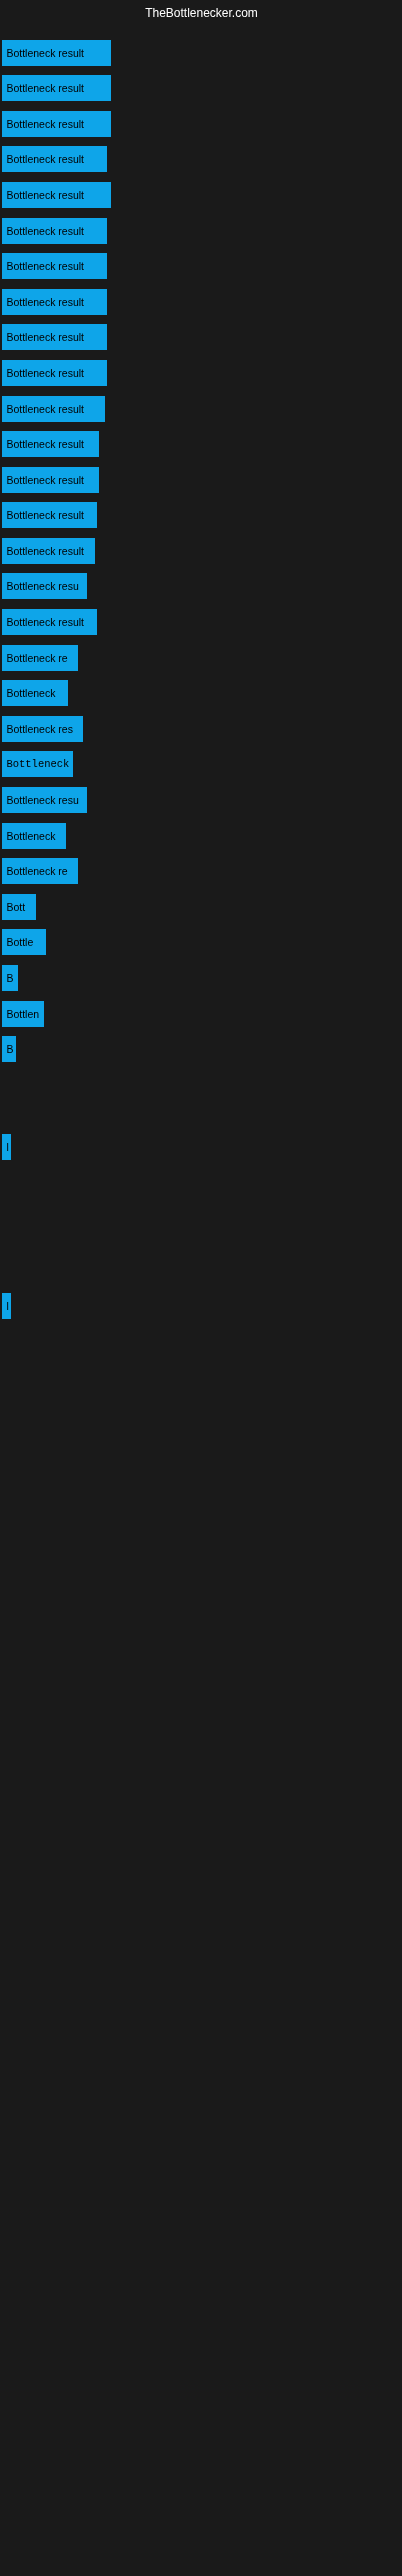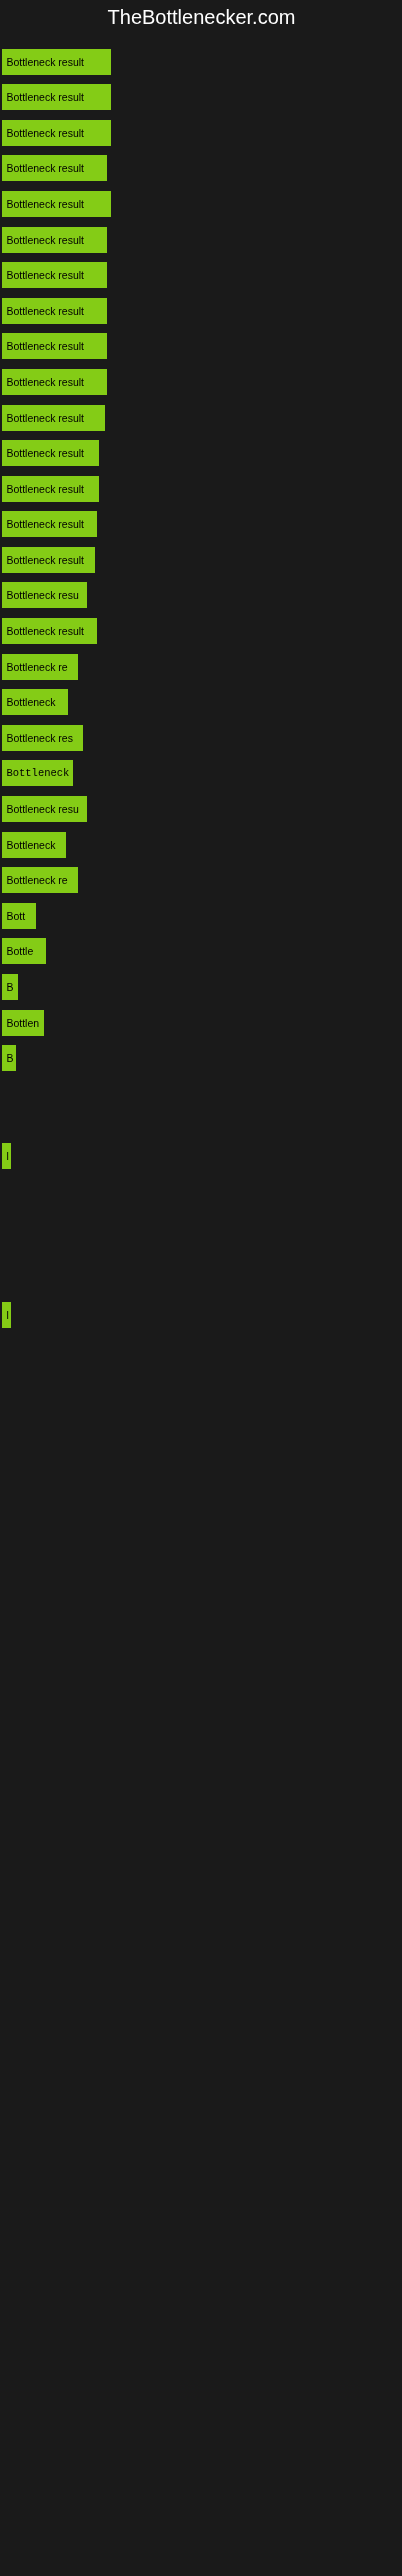--- a/index.html
+++ b/index.html
@@ -12,42 +12,42 @@
       width: 403px;
       min-height: 2576px;
       background-color: #1a1a1a;
       font-family: Arial, sans-serif;
       position: relative;
     }
 
     .site-title {
       text-align: center;
       color: #ffffff;
-      font-size: 20px;
+      font-size: 12px;
       padding: 6.4px 0;
       background-color: #1a1a1a;
     }
 
     .bars-container {
       padding: 8px 0;
       display: flex;
       flex-direction: column;
       gap: 0px;
     }
 
     .bar-row {
       display: flex;
       align-items: center;
       padding: 4.8px 0;
       position: relative;
     }
 
     .bar {
       height: 26px;
-      background-color: #84cc16;
+      background-color: #0ea5e9;
       display: flex;
       align-items: center;
       padding: 0 4.8px;
       color: #000;
       font-size: 10.5px;
       font-weight: normal;
       white-space: nowrap;
       overflow: hidden;
       margin-left: 1.6px;
     }

